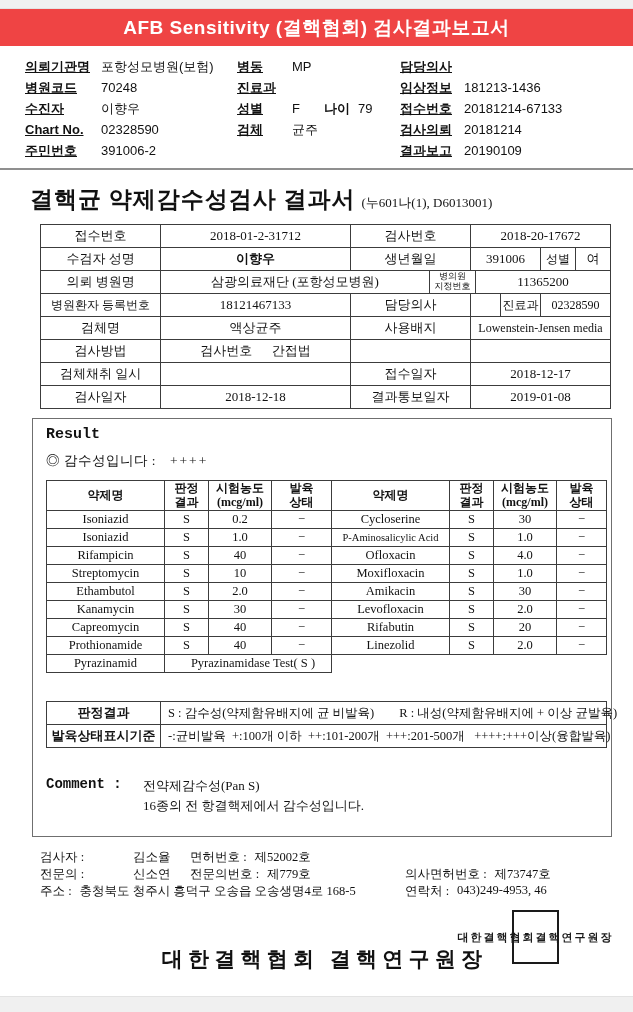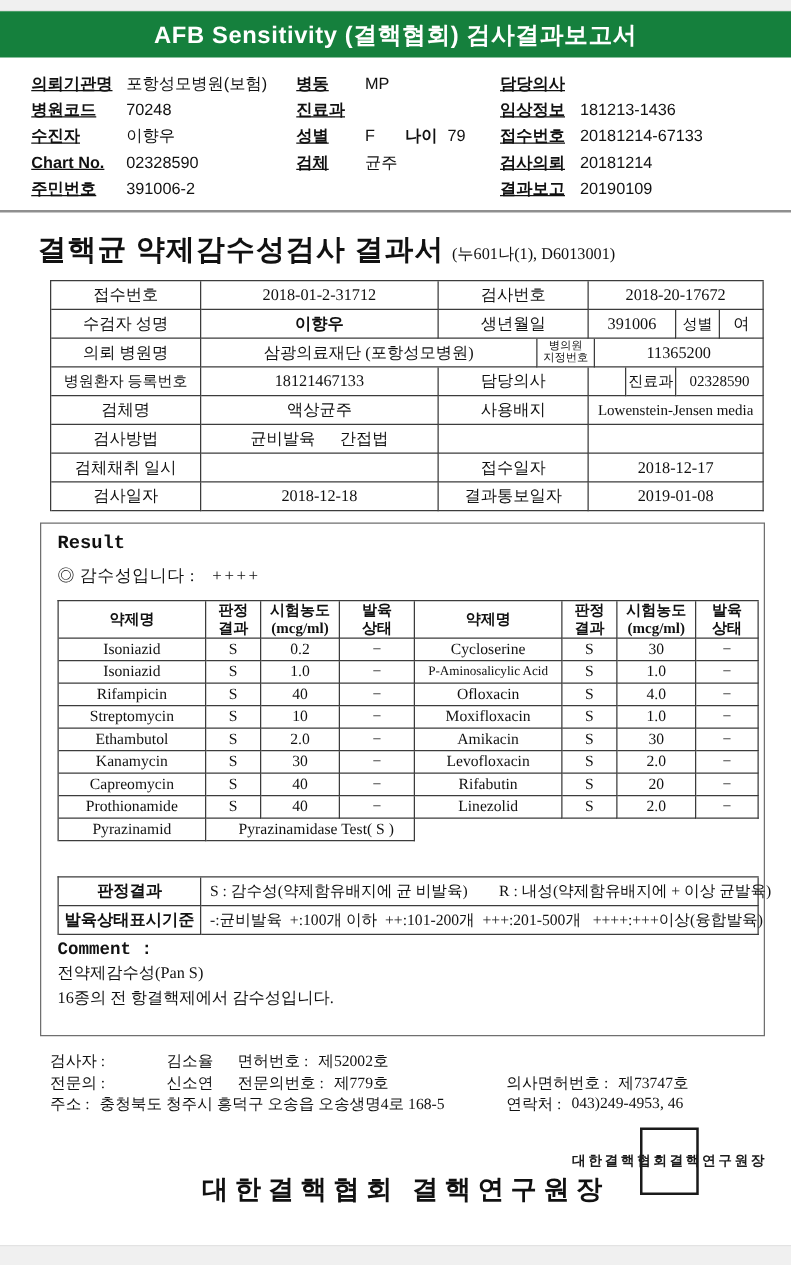--- a/index.html
+++ b/index.html
@@ -3,21 +3,21 @@
 <meta charset="utf-8">
 <style>
   * { box-sizing: border-box; }
   html,body { margin:0; padding:0; }
   body {
     width:633px; height:1012px; position:relative; overflow:hidden;
     background:#ffffff; font-family:"Liberation Sans", sans-serif; color:#111;
   }
   .top-strip { height:9px; background:#f0f0f0; border-bottom:1px solid #e3e3e3; }
   .banner {
-    height:37px; background:#15803d; color:#fff; display:flex;
+    height:37px; background:#ef4444; color:#fff; display:flex;
     align-items:center; justify-content:center;
     font-size:19px; font-weight:bold; letter-spacing:0.5px;
   }
   
   .patient { display:flex; padding:10px 0 0 25px; font-size:13px; }
   .pi-col { display:flex; flex-direction:column; }
   .pi-col1 { width:212px; }
   .pi-col2 { width:163px; }
   .pi-col3 { flex:1; }
   .pi-row { display:flex; height:21px; align-items:center; }
@@ -65,21 +65,21 @@
   .dw-span{width:167px}
   .dcell.noborder { border:none; }
   .dsmall { font-size:10.5px; }
 
   .legend { margin-top:28px; width:561px; border-top:1px solid #3c3c3c; border-left:1px solid #3c3c3c; }
   .lrow { display:flex; height:23px;text-align:center; }
   .lcell { border-right:1px solid #3c3c3c; border-bottom:1px solid #3c3c3c; display:flex; align-items:center; }
   .l-label { width:115px; justify-content:center; font-weight:bold; font-size:13px; }
   .l-text  { width:446px; padding-left:7px; font-size:12.5px; }
 
-  .comment { margin-top:4px; display:flex;flex-direction:column; }
+  .comment { margin-top:28px; display:flex; }
   .comment-label { font-family:"Liberation Mono", monospace; font-weight:bold; font-size:14px; width:97px; flex:none; }
   .comment-body { font-size:13px; line-height:1.5; }
 
   
   .footer { margin:12px 0 0 40px; font-family:"Liberation Serif", serif; font-size:12.5px; }
   .f-line { display:flex; height:17px; align-items:center; }
   .f-s150 { width:150px;gap:41px; } .f-s215 { width:215px; } .f-s365 { width:365px; }
   .f-pair { display:flex; }
   .f-pair .lab { margin-right:8px; }
 
@@ -210,21 +210,21 @@
     <div class="rcell w70 f12">02328590</div>
   </div>
   <div class="rrow">
     <div class="rcell w120">검체명</div>
     <div class="rcell w190">액상균주</div>
     <div class="rcell w120">사용배지</div>
     <div class="rcell w140 f12">Lowenstein-Jensen media</div>
   </div>
   <div class="rrow">
     <div class="rcell w120">검사방법</div>
-    <div class="rcell w190 pre">균비발육      간접법</div>
+    <div class="rcell w190 pre">검사번호      간접법</div>
     <div class="rcell w120"></div>
     <div class="rcell w140"></div>
   </div>
   <div class="rrow">
     <div class="rcell w120">검체채취 일시</div>
     <div class="rcell w190"></div>
     <div class="rcell w120">접수일자</div>
     <div class="rcell w140">2018-12-17</div>
   </div>
   <div class="rrow">

